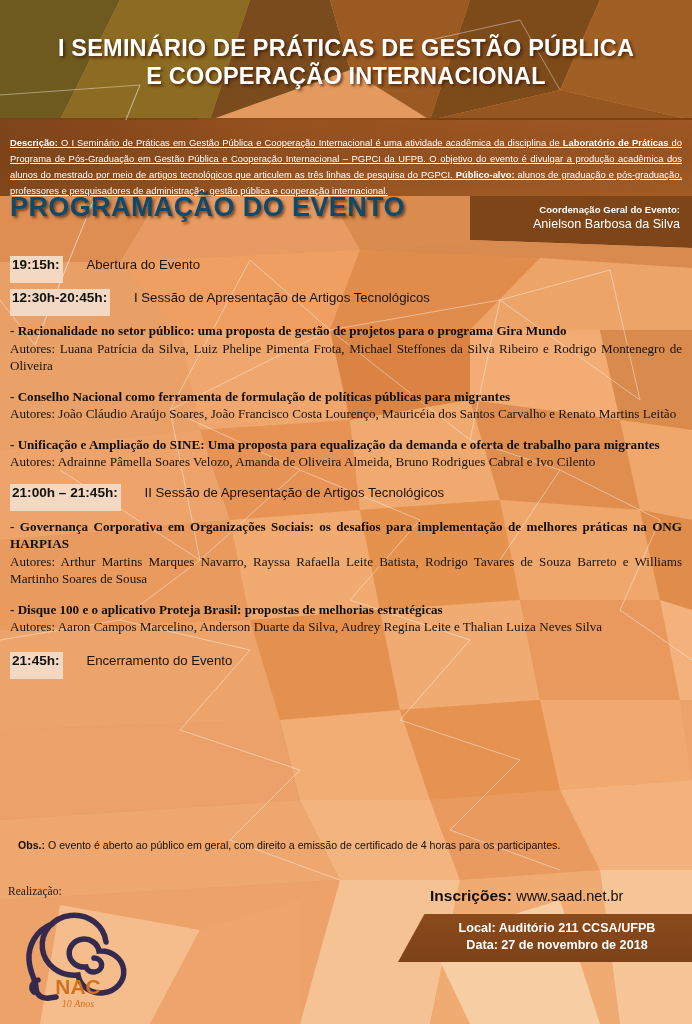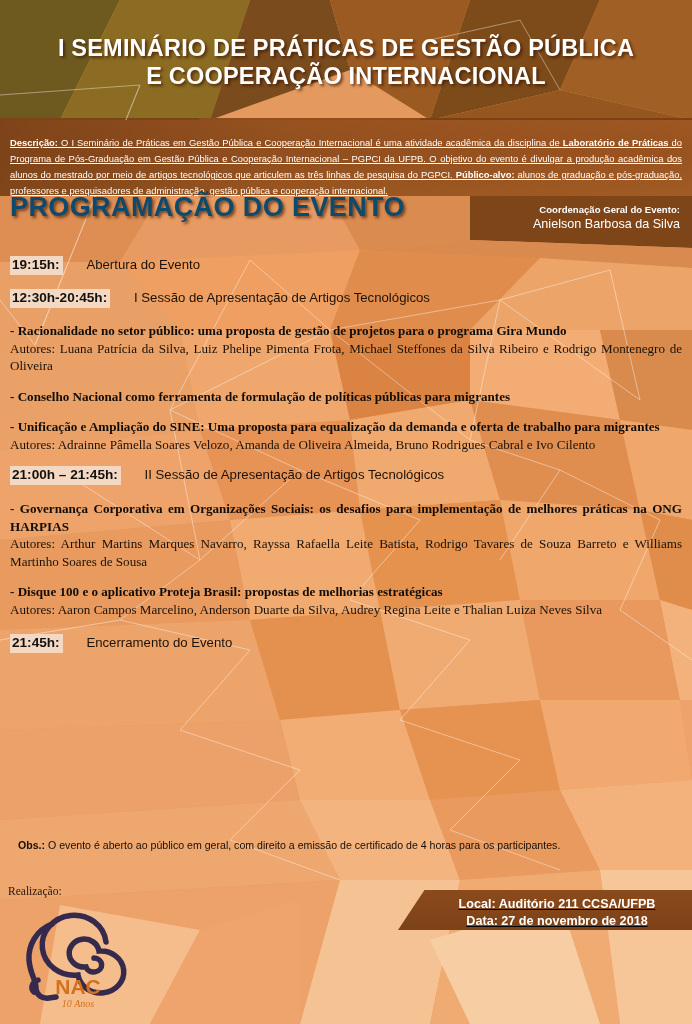--- a/index.html
+++ b/index.html
@@ -58,21 +58,21 @@
   .coord-box .ct{font-size:9.6px;font-weight:bold;line-height:13px;}
   .coord-box .cn{font-size:12.6px;line-height:17px;}
 
   
   .sched{
     position:absolute;left:10px;top:256px;width:672px;z-index:5;
     color:#1c1209;
   }
   .time-row{margin-bottom:15px;font-size:13.6px;line-height:18px;}
   .time-row .tm{
-    font-weight:bold;background:#f3d9c3;padding:1px 3px 3px 2px;
+    font-weight:bold;background:#f3d9c3;padding:1px 3px 11px 2px;
     color:#14100c;
   }
   .time-row .tl{font-size:13.2px;margin-left:20px;}
 
   .art{margin-bottom:13px;font-family:Liberation Serif, serif;}
   .art .atitle{
     font-size:13.1px;font-weight:bold;line-height:17.5px;
     text-align:justify;color:#120d08;
   }
   .art .aauth{
@@ -93,21 +93,21 @@
     z-index:5;
   }
   .inscr{
     position:absolute;left:430px;top:887px;
     font-size:15.5px;color:#140d06;z-index:5;
   }
   .inscr b{font-weight:bold;}
   .inscr .url{font-size:14.5px;}
 
   .localbanner{
-    position:absolute;left:398px;top:890px;width:294px;height:40px;z-index:5;text-decoration:underline;
+    position:absolute;left:398px;top:914px;width:294px;height:48px;z-index:5;
   }
   .localbanner .shape{
     position:absolute;inset:0;
     background:linear-gradient(180deg,#8a4a1b 0%,#7d4218 100%);
     clip-path:polygon(9% 0,100% 0,100% 100%,0% 100%);
   }
   .localbanner .txt{
     position:relative;text-align:center;color:#ffffff;
     font-size:12.6px;font-weight:bold;line-height:17px;padding-top:6px;
     padding-left:24px;
@@ -255,20 +255,21 @@
       <span class="tl">I Sessão de Apresentação de Artigos Tecnológicos</span>
     </div>
 
     <div class="art">
       <div class="atitle">- Racionalidade no setor público: uma proposta de gestão de projetos para o programa Gira Mundo</div>
       <div class="aauth">Autores: Luana Patrícia da Silva, Luiz Phelipe Pimenta Frota, Michael Steffones da Silva Ribeiro e Rodrigo Montenegro de Oliveira</div>
     </div>
 
     <div class="art">
       <div class="atitle">- Conselho Nacional como ferramenta de formulação de políticas públicas para migrantes</div>
+      <div class="aauth">Autores: João Cláudio Araújo Soares, João Francisco Costa Lourenço, Mauricéia dos Santos Carvalho e Renato Martins Leitão</div>
     </div>
 
     <div class="art" style="margin-bottom:13px;">
       <div class="atitle">- Unificação e Ampliação do SINE: Uma proposta para equalização da demanda e oferta de trabalho para migrantes</div>
       <div class="aauth">Autores: Adrainne Pâmella Soares Velozo, Amanda de Oliveira Almeida, Bruno Rodrigues Cabral e Ivo Cilento</div>
     </div>
 
     <div class="time-row" style="margin-bottom:16px;">
       <span class="tm">21:00h – 21:45h:</span>
       <span class="tl">II Sessão de Apresentação de Artigos Tecnológicos</span>

